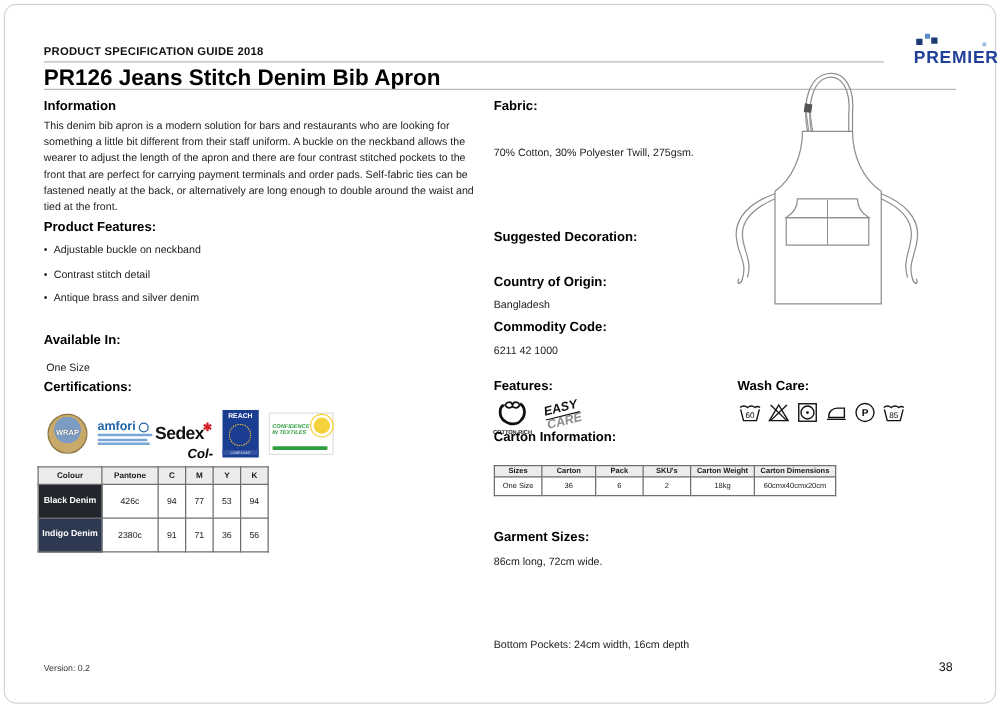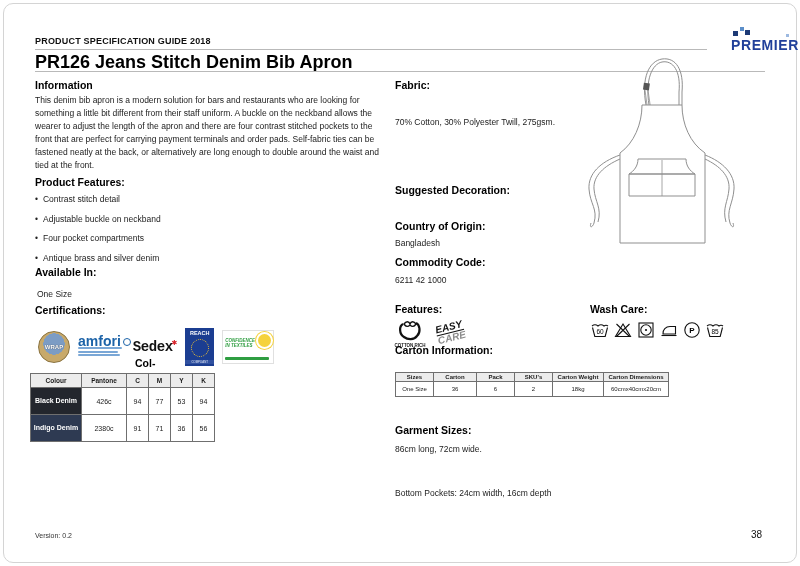--- a/index.html
+++ b/index.html
@@ -28,21 +28,21 @@
   
   .premier-word{color:#21409a;font-size:14px;font-weight:bold;letter-spacing:.6px;}
   .sq{position:absolute;}
   
   .logo-row{display:flex;align-items:center;gap:8px;}
   .wrap-logo{width:30px;height:30px;border-radius:50%;background:radial-gradient(circle at 50% 40%,#7c9cc4 0 45%,#c8a96a 46% 100%);
         border:1px solid #8a7340;display:flex;align-items:center;justify-content:center;}
   .wrap-txt{font-size:6px;font-weight:bold;color:#fff;text-shadow:0 0 1px #333;}
   .amfori{display:flex;flex-direction:column;line-height:7px;}
   .amfori-top{display:flex;align-items:center;gap:2px;}
-  .amfori-word{color:#1c63a8;font-weight:bold;font-size:14px;}
+  .amfori-word{color:#1c63a8;font-weight:bold;font-size:10px;}
   .amfori-globe{width:6px;height:6px;border:1px solid #1c63a8;border-radius:50%;}
   .amfori-bar{height:2px;background:#7aa7d6;margin-top:1.5px;border-radius:1px;}
   .sedex-word{font-size:14px;font-weight:bold;color:#111;letter-spacing:-.4px;}
   .sedex-star{color:#d62027;font-size:9px;font-weight:bold;vertical-align:super;margin-left:-1px;}
   .reach-logo{width:29px;height:38px;background:#1b3d91;display:flex;flex-direction:column;
         align-items:center;justify-content:space-between;padding:2px 0;box-sizing:border-box;}
   .reach-word{color:#fff;font-size:5.5px;font-weight:bold;}
   .reach-stars{width:16px;height:16px;border:1px dotted #f4c431;border-radius:50%;}
   .reach-sub{color:#dfe6f7;font-size:2.8px;background:#30509f;width:100%;text-align:center;}
   .oeko{width:50px;height:32px;border:1px solid #e0e0e0;position:relative;background:#fff;}
@@ -81,29 +81,25 @@
   <div class="abs doc-title" style="left:35px;top:52px;">PR126 Jeans Stitch Denim Bib Apron</div>
   <div class="abs h-rule" style="left:35px;top:71px;width:730px;"></div>
 
   <div class="abs sec-h" style="left:35px;top:79px;">Information</div>
   <div class="abs body-t" style="left:35px;top:94px;width:352px;">This denim bib apron is a modern solution for bars and restaurants who are looking for something a little bit different from their staff uniform. A buckle on the neckband allows the wearer to adjust the length of the apron and there are four contrast stitched pockets to the front that are perfect for carrying payment terminals and order pads. Self-fabric ties can be fastened neatly at the back, or alternatively are long enough to double around the waist and tied at the front.</div>
 
   <div class="abs sec-h" style="left:35px;top:176px;">Product Features:</div>
   <div class="abs" style="left:35px;top:194px;width:340px;">
     <div class="bullet-row">
       <span class="bullet"></span>
-      <span>Contrast stitch detail</span>
+      <span>Adjustable buckle on neckband</span>
       </div>
     <div class="bullet-row">
       <span class="bullet"></span>
-      <span>Adjustable buckle on neckband</span>
-      </div>
-    <div class="bullet-row">
-      <span class="bullet"></span>
-      <span>Four pocket compartments</span>
+      <span>Contrast stitch detail</span>
       </div>
     <div class="bullet-row">
       <span class="bullet"></span>
       <span>Antique brass and silver denim</span>
       </div>
   </div>
 
   <div class="abs sec-h" style="left:35px;top:266px;">Available In:</div>
   <div class="abs body-t" style="left:37px;top:288px;">One Size</div>
 
@@ -115,36 +111,36 @@
     </div>
     <div class="amfori">
       <div class="amfori-top">
         <span class="amfori-word">amfori</span>
         <span class="amfori-globe"></span>
       </div>
       <div class="amfori-bar" style="width:44px;"></div>
       <div class="amfori-bar" style="width:40px;"></div>
       <div class="amfori-bar" style="width:42px;"></div>
     </div>
-    <div style="margin-left:-6px;font-family:Liberation Mono, monospace;">
+    <div style="margin-left:-6px;">
       <span class="sedex-word">Sedex</span><span class="sedex-star">✱</span>
     </div>
     <div class="reach-logo">
       <span class="reach-word">REACH</span>
       <span class="reach-stars"></span>
       <span class="reach-sub">COMPLIANT</span>
     </div>
     <div class="oeko">
       <div class="oeko-txt">CONFIDENCE IN TEXTILES</div>
       <div class="oeko-sun"></div>
       <div class="oeko-band"></div>
     </div>
   </div>
 
-  <div class="abs sec-h" style="left:135px;top:357px;">Col-</div>
+  <div class="abs sec-h" style="left:150px;top:357px;font-style:italic;">Col-</div>
 
   <table class="abs grid-tbl colour-tbl" style="left:30px;top:373px;">
     <tbody>
         <tr>
       <th style="width:46px;">Colour</th>
       <th style="width:40px;">Pantone</th>
       <th style="width:17px;">C</th>
       <th style="width:17px;">M</th>
       <th style="width:17px;">Y</th>
       <th style="width:17px;">K</th>
@@ -244,21 +240,21 @@
       <td>6</td>
       <td>2</td>
       <td>18kg</td>
       <td>60cmx40cmx20cm</td>
     </tr>
   </tbody>
     </table>
 
   <div class="abs sec-h" style="left:395px;top:424px;">Garment Sizes:</div>
   <div class="abs body-t" style="left:395px;top:443px;">86cm long, 72cm wide.</div>
-  <div class="abs body-t" style="left:395px;top:487px;">Bottom Pockets: 24cm width, 16cm depth</div>
+  <div class="abs body-t" style="left:395px;top:509px;">Bottom Pockets: 24cm width, 16cm depth</div>
 
   <svg class="abs" style="left:556px;top:50px;" width="244" height="252" viewBox="0 0 244 252">
     <g fill="none" stroke="#8f8f8f" stroke-width="1">
 
       <path d="M64 105 C44 112 32 124 33 139 C34 154 42 159 38 173 C37 177 33 179 35 173"></path>
       <path d="M64 109 C48 116 37 126 38 139 C39 152 46 158 42 172"></path>
       <path d="M149 105 C167 112 179 124 178 139 C177 154 170 160 174 173 C175 177 179 179 177 173"></path>
       <path d="M149 109 C164 116 174 126 173 139 C172 152 166 158 170 172"></path>
 
       <path d="M90 55 C85 28 93 11 106 9 C120 7 128 20 126 42 L126 55"></path>

